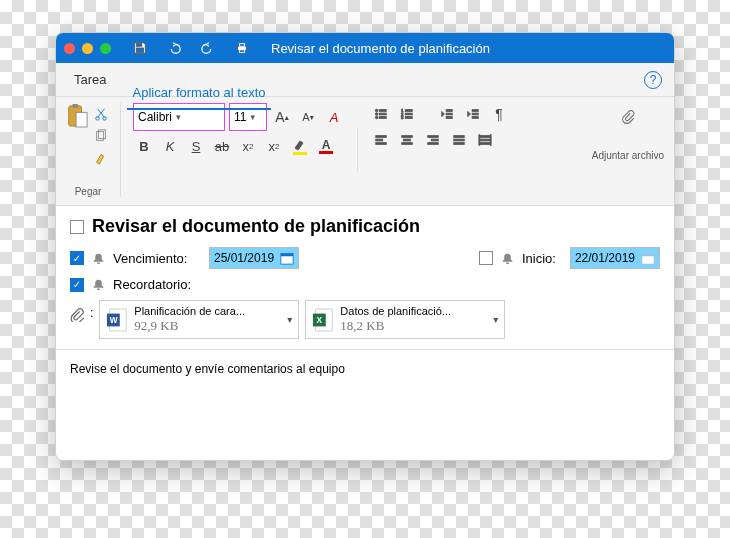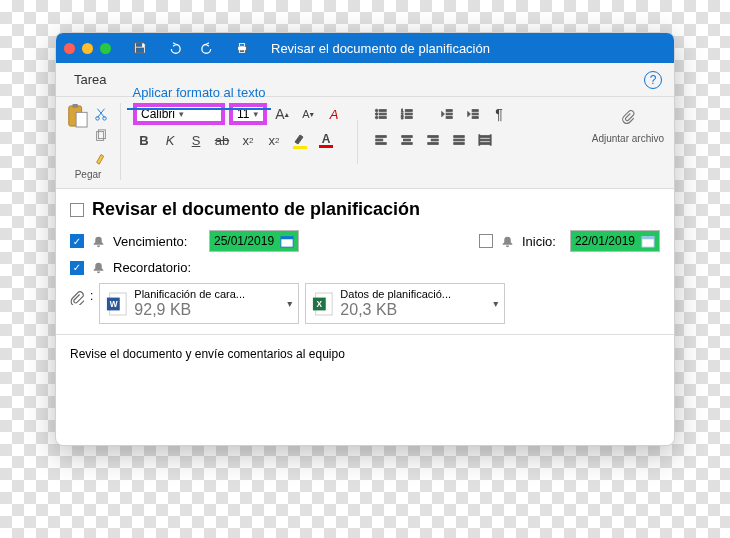--- a/index.html
+++ b/index.html
@@ -42,66 +42,66 @@
     padding:0 12px; font-size:13px; position:relative; border-bottom:1px solid #ddd;
   }
   .tab { padding:8px 6px; color:#333; height:100%; display:flex; align-items:center; cursor:pointer;}
   .tab.active { color:#0f74d1; border-bottom:2px solid #0f74d1; font-weight:500;}
   .tab + .tab { margin-left:14px;margin-top:28px;}
   .help { margin-left:auto; color:#0f74d1; border:1px solid #0f74d1; width:18px;height:18px;border-radius:50%;display:flex;align-items:center;justify-content:center;font-size:12px;}
   .ribbon {
     background:#f4f4f4;
     display:flex; padding:6px 10px 8px; gap:12px; border-bottom:1px solid #ddd;
   }
-  .ribbon-group { display:flex; flex-direction:column; align-items:center; gap:2px; border-right:1px solid #ddd; padding-right:10px;}
+  .ribbon-group { display:flex; flex-direction:column; align-items:center; gap:19px; border-right:1px solid #ddd; padding-right:10px;}
   .ribbon-group:last-child{border-right:none;padding-right:0;margin-left:auto;}
   .ribbon-group .label { font-size:10px; color:#555;}
   .paste-cluster { display:flex; gap:4px; align-items:flex-start;}
   .paste-main { display:flex; flex-direction:column; align-items:center;}
   .paste-main svg{width:22px;height:26px;}
   .mini-col { display:flex; flex-direction:column; gap:4px; margin-top:2px;}
   .mini-col svg{width:14px;height:14px;}
   .fontgroup { display:flex; flex-direction:column; gap:4px;}
   .fontrow { display:flex; gap:4px; align-items:center;}
   .selectbox {
-    height:22px; border:4px solid #d946ef; background:#fff; font-size:12px;
+    height:28px; border:1px solid #d946ef; background:#fff; font-size:12px;
     display:flex; align-items:center; padding:0 4px; gap:4px;
   }
   .selectbox .caret { font-size:9px; color:#555;}
   .font-name{width:92px;} .font-size{width:38px;}
   .ibtn { width:22px;height:22px;display:flex;align-items:center;justify-content:center;color:#444;font-size:13px;cursor:pointer;}
   .ibtn svg{width:14px;height:14px;fill:#555;stroke:#555;}
   .ibtn.small{width:18px;height:18px;}
   .sep-v{width:1px;background:#ddd;height:44px;align-self:center;}
   .body {
     padding:10px 14px; border-bottom:1px solid #ddd;
   }
   .task-title-row { display:flex; align-items:center; gap:8px; margin-bottom:10px;}
   .checkbox { width:14px;height:14px;border:1px solid #888;background:#fff;display:flex;align-items:center;justify-content:center;}
   .checkbox.checked{background:#0f74d1;border-color:#0f74d1;color:#fff;font-size:10px;}
   .task-title { font-size:18px; font-weight:700;}
   .fieldrow { display:flex; align-items:center; gap:8px; font-size:13px; margin-bottom:8px;}
   .fieldrow .lbl{min-width:88px;}
   .fieldrow .lbl.wide{min-width:98px;}
   .datebox {
-    border:1px solid #bbb; height:22px; background:#22c55e;
+    border:1px solid #bbb; height:22px; background:#7dd3fc;
     display:flex; align-items:center; padding:0 4px; gap:6px; font-size:12px;
   }
   .cal-icon{width:14px;height:14px;}
   .bell{width:13px;height:13px;fill:#888;}
   .spacer{flex:1;}
   .attachrow { display:flex; align-items:flex-start; gap:6px; font-size:12px;margin-top:4px;}
   .clip{width:14px;height:14px;fill:#666;flex:none;margin-top:8px;}
   .attachments{display:flex;gap:6px;}
   .attachment {
     border:1px solid #ccc; background:#fff; display:flex; align-items:center;
     padding:4px 6px; gap:6px; width:200px;
   }
   .attachment .filelabel{font-size:11px;line-height:1.2;}
-  .attachment .filesub{font-size:16px;color:#777;}
+  .attachment .filesub{font-size:13px;color:#777;font-family:Liberation Serif, serif;}
   .attachment .caret{margin-left:auto;font-size:10px;color:#555;}
   .docicon{width:22px;height:26px;flex:none;}
   .notes{padding:12px 14px;min-height:110px;font-size:12px;}
   .ribbon .para-group{display:flex;flex-direction:column;gap:4px;}
   .clr-under{height:3px;width:14px;}
 </style>
 </head>
 <body>
 
 <div class="window">
@@ -372,21 +372,21 @@
           <span class="caret">▾</span>
         </div>
         <div class="attachment">
           <svg class="docicon" viewBox="0 0 24 28">
               <rect x="4" y="2" width="18" height="24" fill="#fff" stroke="#ccc"></rect>
               <rect x="1" y="7" width="14" height="14" fill="#217346"></rect>
               <text x="5" y="17" font-size="9" fill="#fff" font-weight="700">X</text>
             </svg>
           <div>
             <div class="filelabel">Datos de planificació...</div>
-            <div class="filesub">20,3 KB</div>
+            <div class="filesub">18,2 KB</div>
           </div>
           <span class="caret">▾</span>
         </div>
       </div>
     </div>
   </div>
 
   <div class="notes">Revise el documento y envíe comentarios al equipo</div>
 </div>
 

